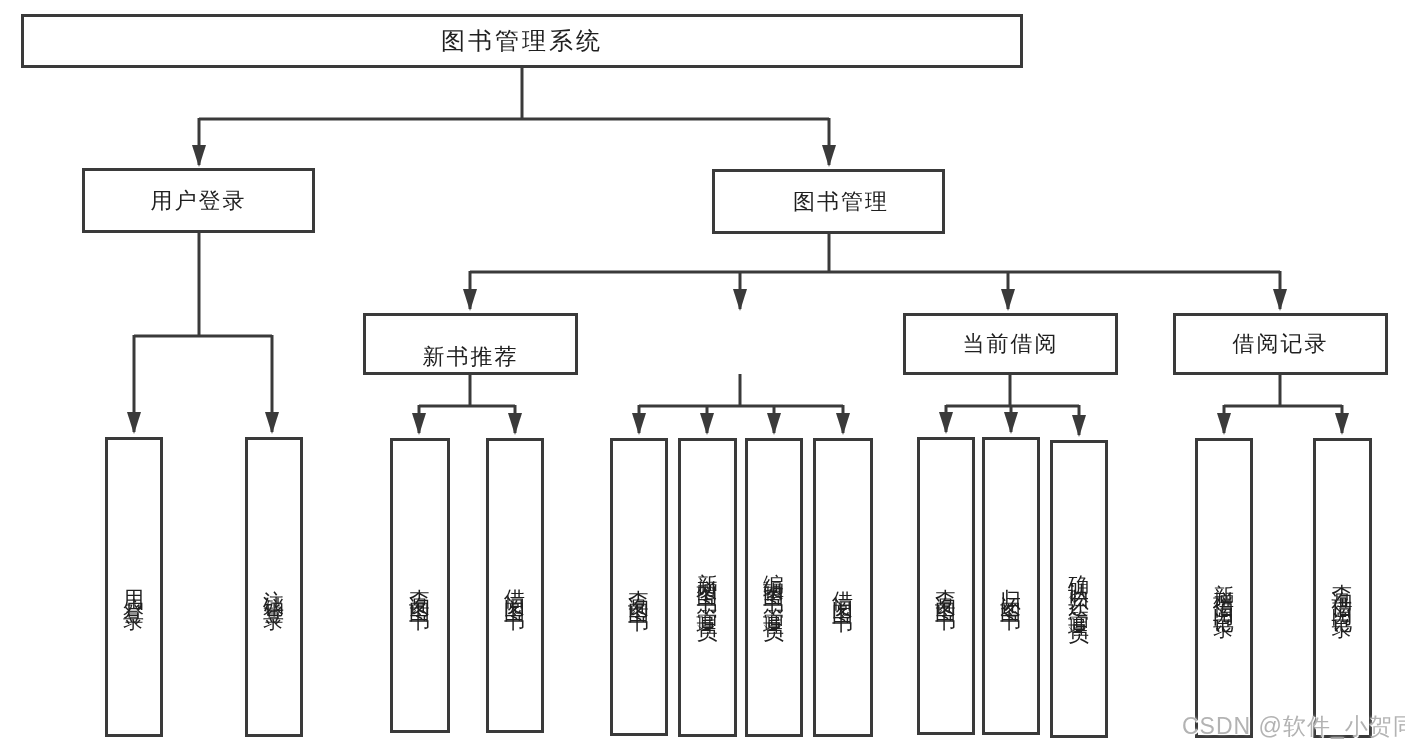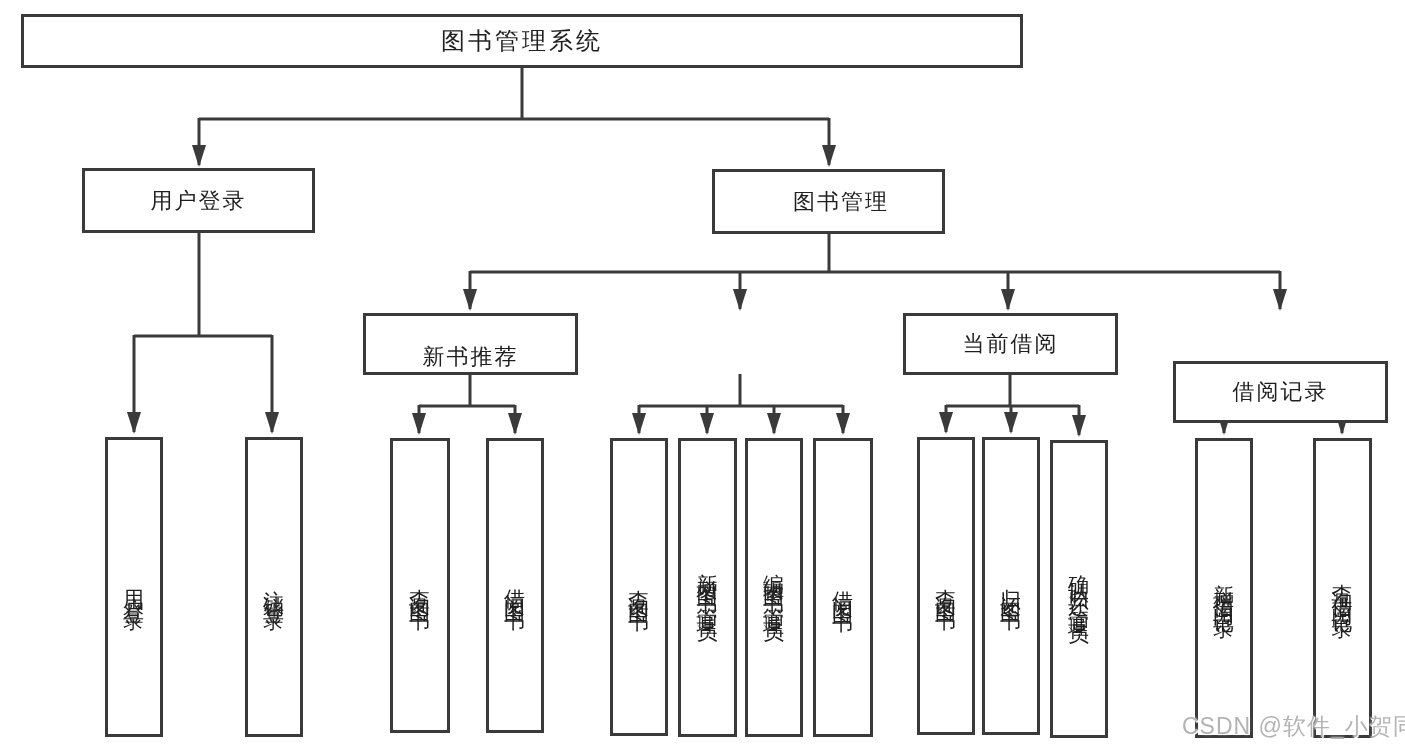--- a/index.html
+++ b/index.html
@@ -114,21 +114,21 @@
   <div class="node h-node" style="left:712px; top:169px; width:233px; height:65px;padding-left:25px;">
     <span class="lbl">图书管理</span>
   </div>
 
   <div class="node h-node" style="left:363px; top:313px; width:215px; height:62px;align-items:flex-end;">
     <span class="lbl">新书推荐</span>
   </div>
   <div class="node h-node" style="left:903px; top:313px; width:215px; height:62px;">
     <span class="lbl">当前借阅</span>
   </div>
-  <div class="node h-node" style="left:1173px; top:313px; width:215px; height:62px;margin-top:48px;">
+  <div class="node h-node" style="left:1173px; top:313px; width:215px; height:62px;">
     <span class="lbl">借阅记录</span>
   </div>
 
   <div class="node v-node" style="left:105px; top:437px; width:58px; height:300px;">
     <span class="lbl">用户登录</span>
   </div>
   <div class="node v-node" style="left:245px; top:437px; width:58px; height:300px;">
     <span class="lbl">注销登录</span>
   </div>
 

